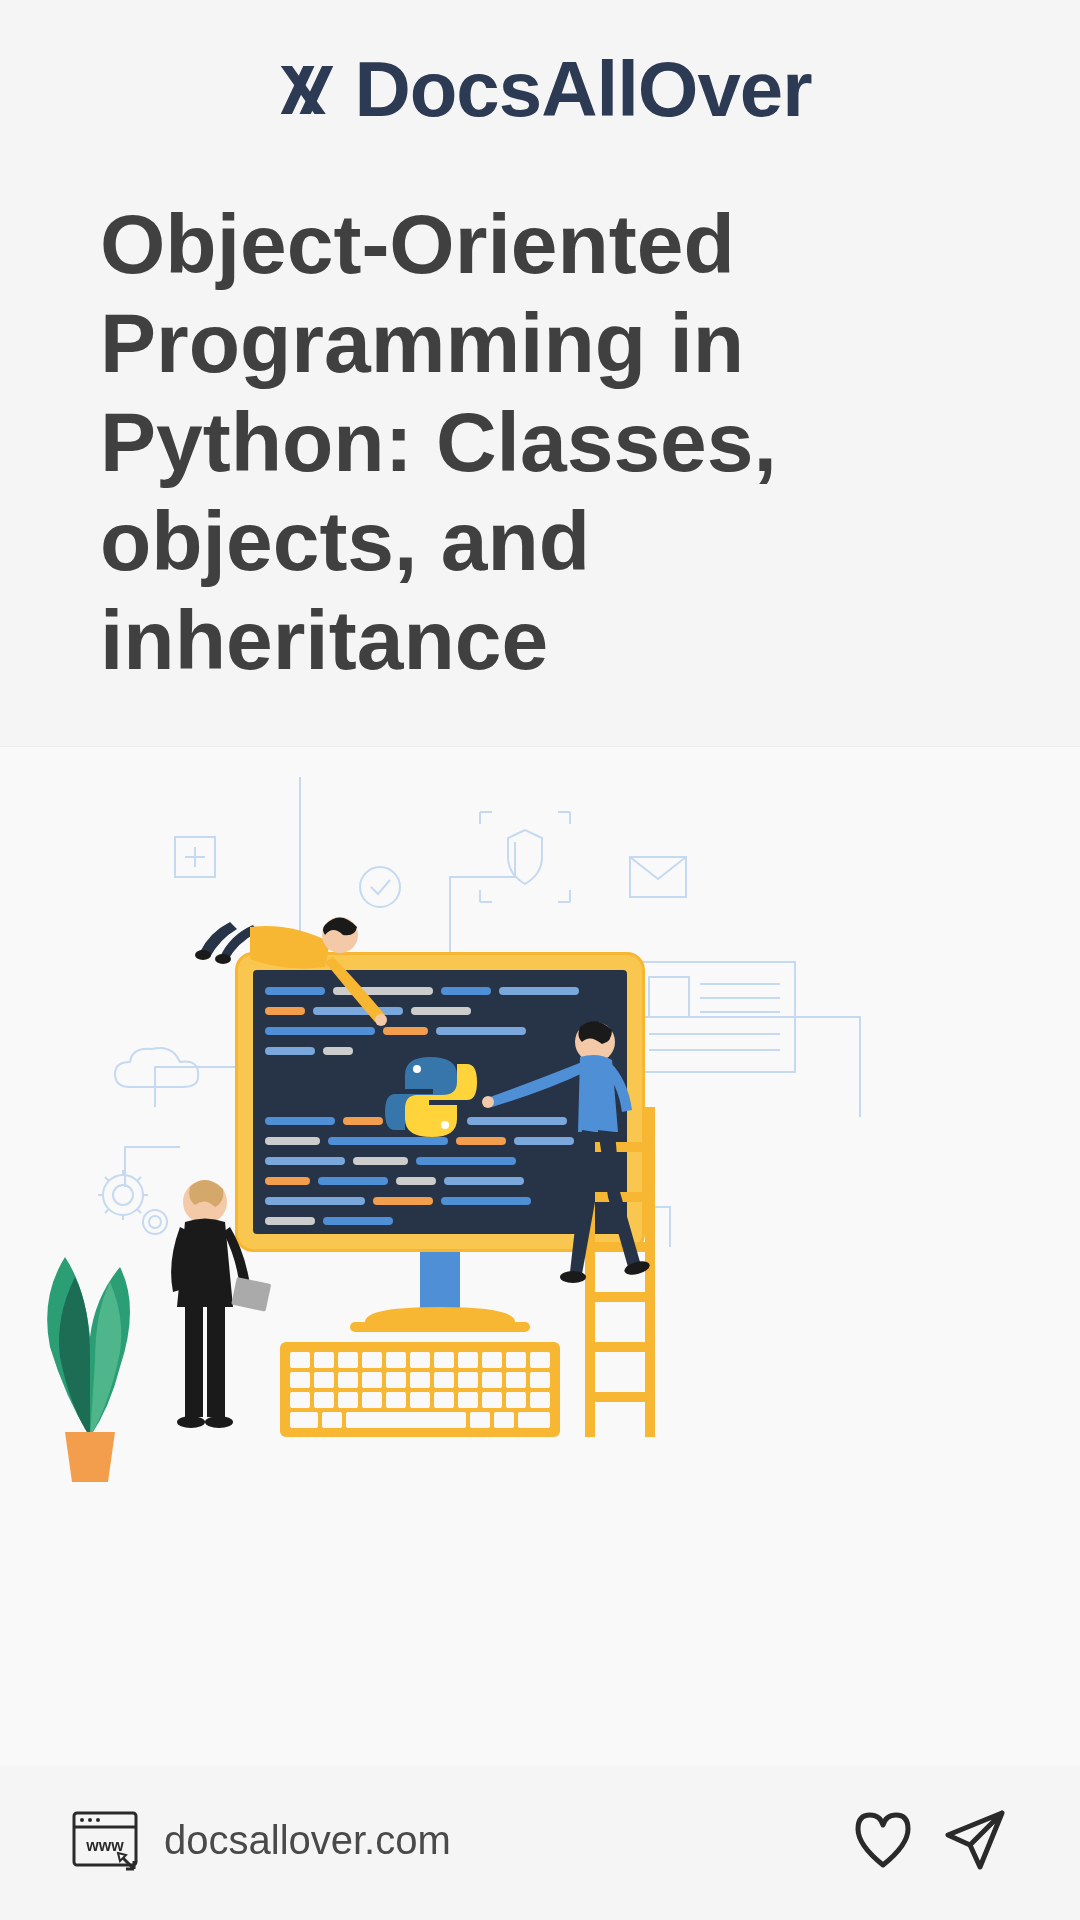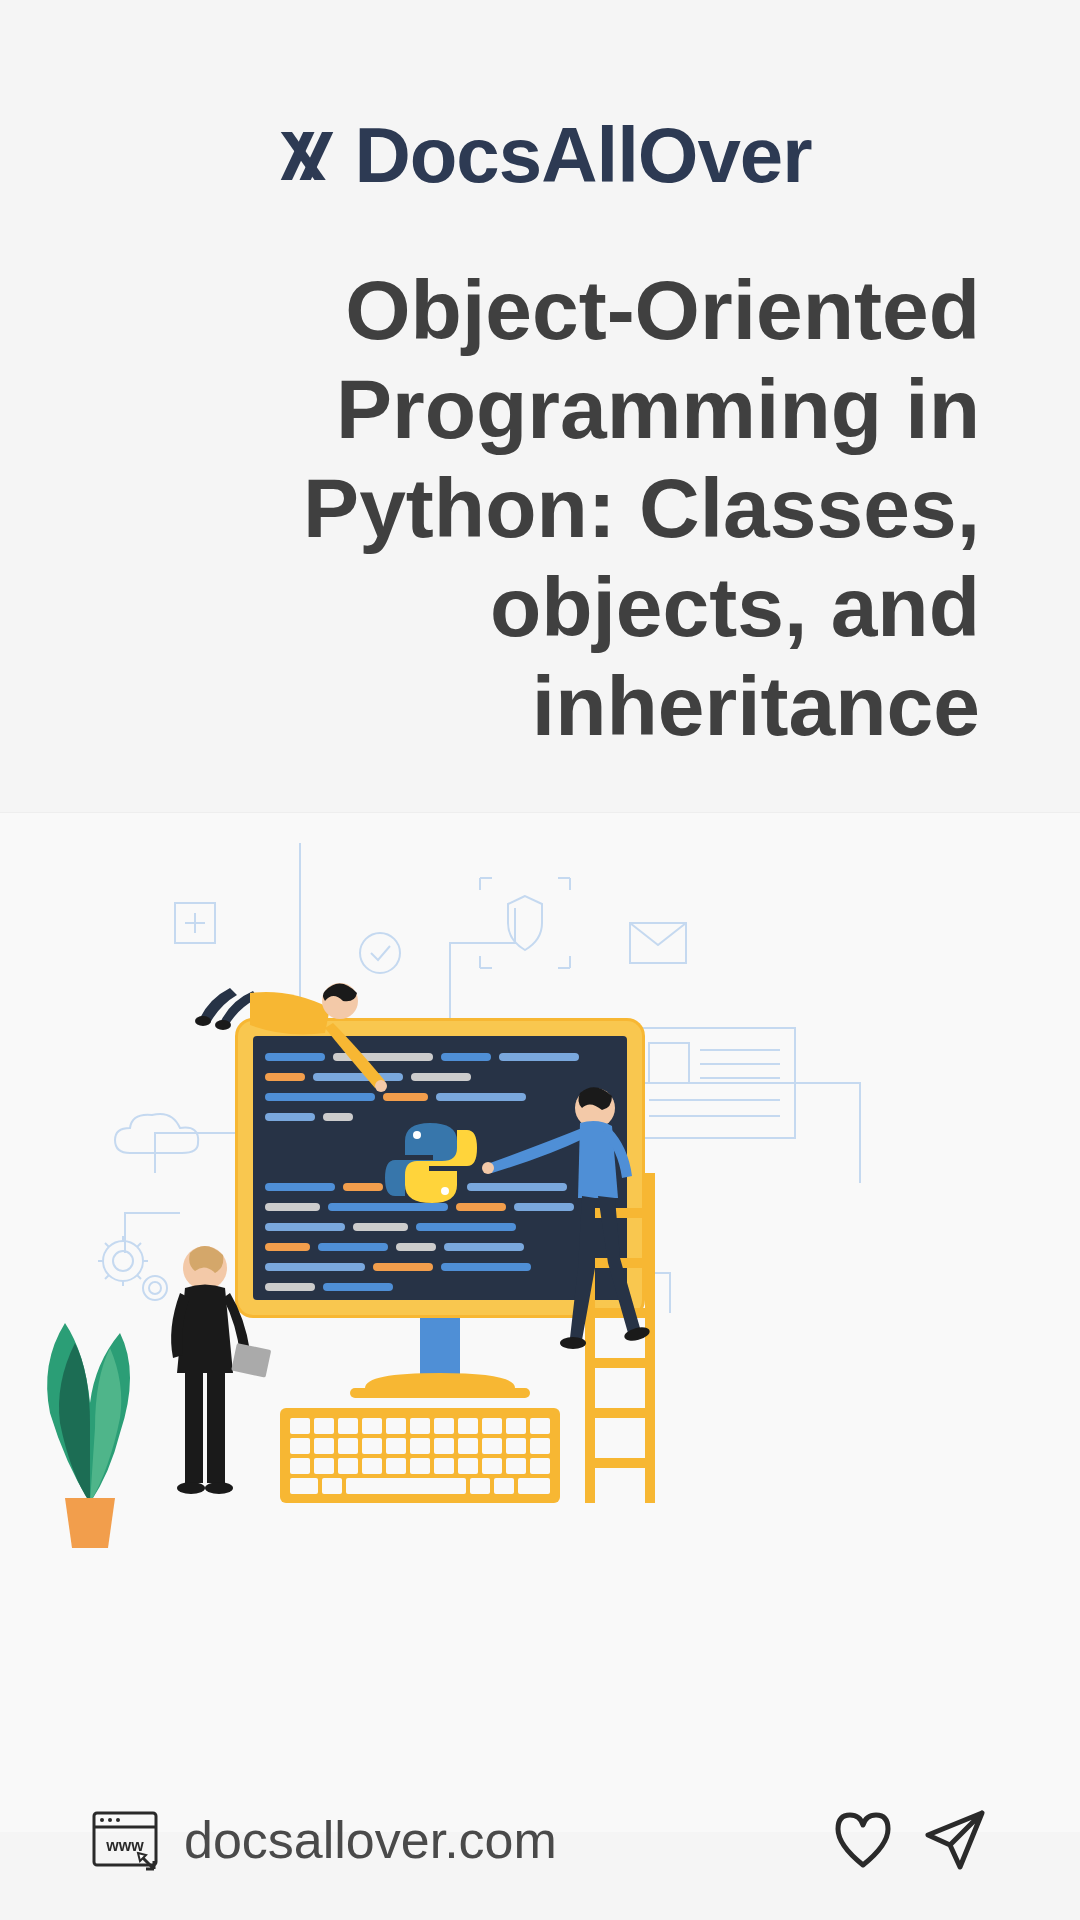--- a/index.html
+++ b/index.html
@@ -6,22 +6,22 @@
     body {
       width: 1080px;
       height: 1920px;
       background: #f5f5f5;
       font-family: Arial, Helvetica, sans-serif;
       position: relative;
       overflow: hidden;
     }
     .header {
       background: #f5f5f5;
-      padding: 110px 40px 55px;
-      text-align: right;
+      padding: 44px 40px 55px;
+      text-align: left;
     }
     .logo-row {
       display: flex;
       align-items: center;
       justify-content: center;
       gap: 8px;
       margin-bottom: 60px;
     }
     .logo-icon { width: 78px; height: 60px; }
     .logo-text {
@@ -45,30 +45,30 @@
     }
     .footer {
       position: absolute;
       bottom: 0;
       left: 0;
       right: 0;
       height: 160px;
       display: flex;
       align-items: center;
       justify-content: space-between;
-      padding: 0 90px;
+      padding: 0 70px;
     }
     .footer-left {
       display: flex;
       align-items: center;
       gap: 24px;
     }
     .www-icon { width: 70px; height: 70px; }
     .footer-text {
-      font-size: 52px;
+      font-size: 40px;
       color: #4a4a4a;
       font-weight: 400;
     }
     .footer-right {
       display: flex;
       align-items: center;
       gap: 22px;
     }
     .heart-icon, .share-icon { width: 70px; height: 70px; }
   </style>

